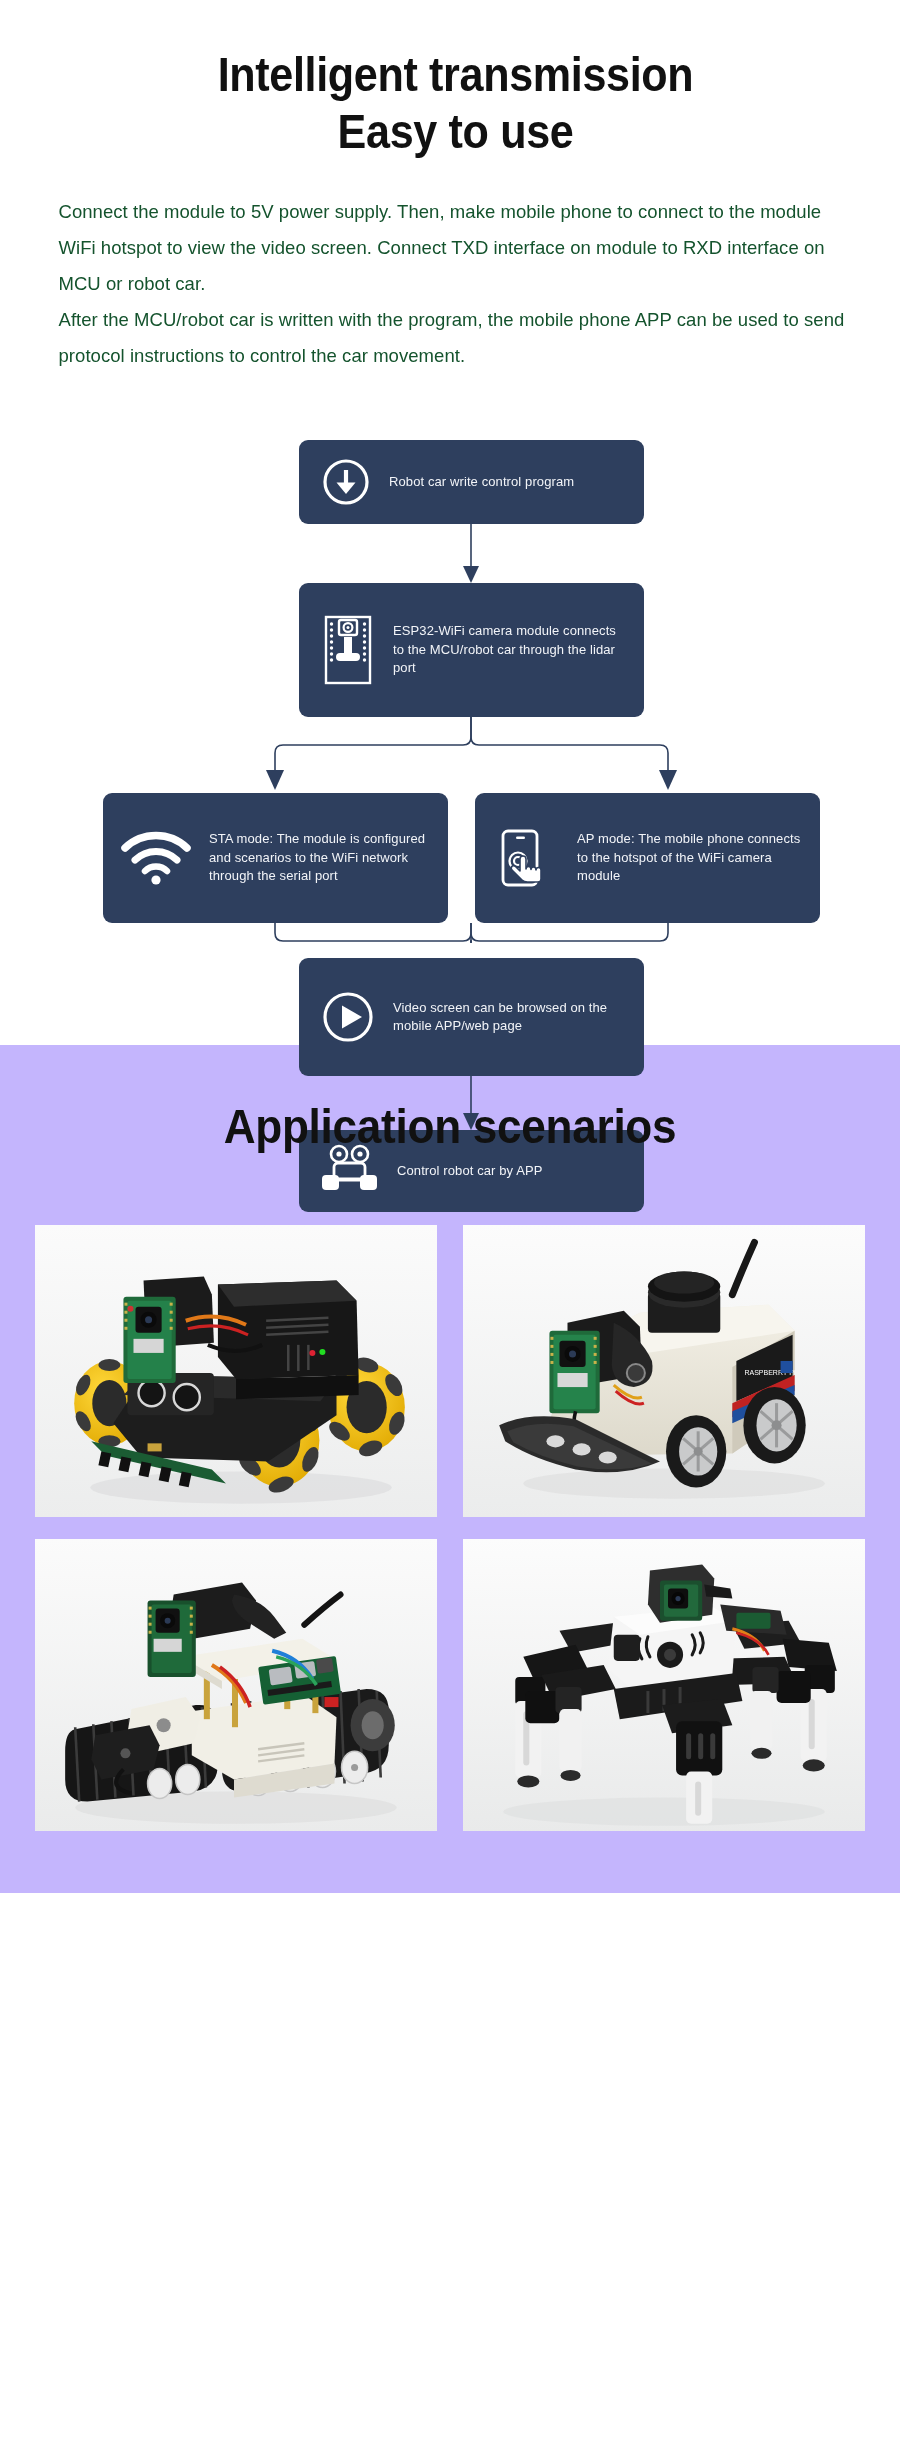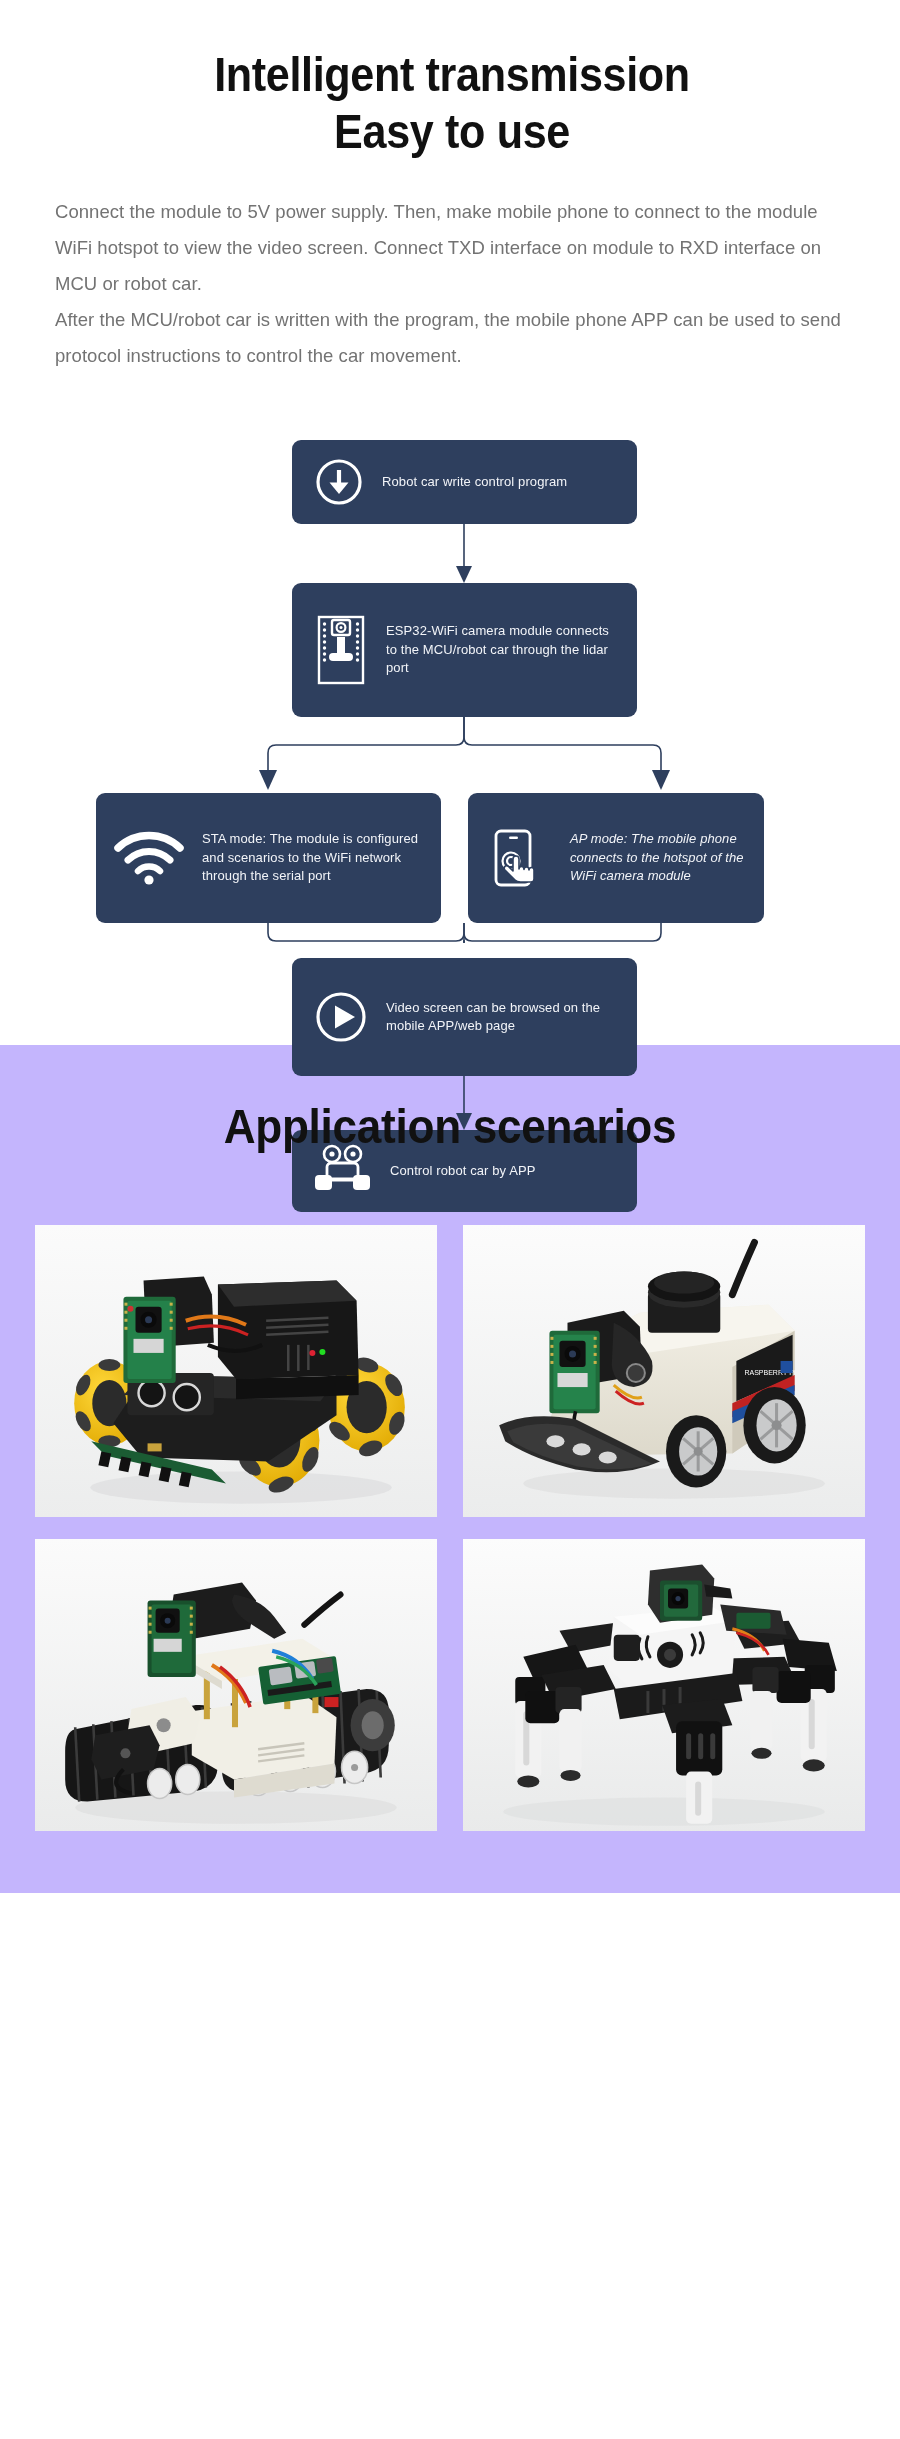--- a/index.html
+++ b/index.html
@@ -6,41 +6,41 @@
   html,body { width:900px; }
   body {
     font-family:"Liberation Sans", sans-serif;
     background:#ffffff;
     color:#1a1a1a;
     -webkit-font-smoothing:antialiased;
   }
   .page { width:900px; position:relative; }
 
   
-  .sec-intro { background:#ffffff; padding:46px 0 60px 4px; }
+  .sec-intro { background:#ffffff; padding:46px 0 60px 11px; }
 
   .headline {
     text-align:center;
     font-family:"Liberation Sans Narrow","Liberation Sans",sans-serif;
     font-weight:700;
     font-size:49px;
     line-height:1.16;
     letter-spacing:-0.4px;
     color:#111111;
     transform:scaleX(0.88);
     transform-origin:center top;
   }
   .headline .ln2 { display:block; }
 
   .intro-copy {
     margin:34px auto 0 auto;
     width:794px;
     font-size:18.5px;
     line-height:1.95;
-    color:#737373;
+    color:#14532d;
     letter-spacing:0.05px;
   }
   .intro-copy p { margin:0; }
 
   
   .flow { position:relative; width:900px; height:585px; margin-top:26px; }
 
   .fbox {
     position:absolute;
     background:#2e3f5e;
@@ -57,21 +57,21 @@
     font-size:13px;
     line-height:1.42;
     color:#f2f4f8;
     letter-spacing:0.1px;
   }
 
   
   #box-write   { left:288px; top:40px;  width:345px; height:84px; padding:0 16px 0 18px; }
   #box-module  { left:288px; top:183px; width:345px; height:134px; padding:0 16px 0 18px; }
   #box-sta     { left:92px;  top:393px; width:345px; height:130px; padding:0 14px 0 16px; }
-  #box-ap      { left:464px; top:393px; width:296px; height:130px; padding:0 14px 0 16px;font-style:italic; }
+  #box-ap      { left:464px; top:393px; width:345px; height:130px; padding:0 14px 0 16px; }
   #box-video   { left:288px; top:558px; width:345px; height:118px; padding:0 16px 0 18px; }
   #box-control { left:288px; top:730px; width:345px; height:82px;  padding:0 16px 0 18px; }
 
   .flow-svg { position:absolute; left:0; top:0; width:900px; height:585px; overflow:visible; }
 
   
   .sec-apps { background:#c4b5fd; padding:55px 0 62px 0; }
   .apps-title {
     text-align:center;
     font-family:"Liberation Sans Narrow","Liberation Sans",sans-serif;

